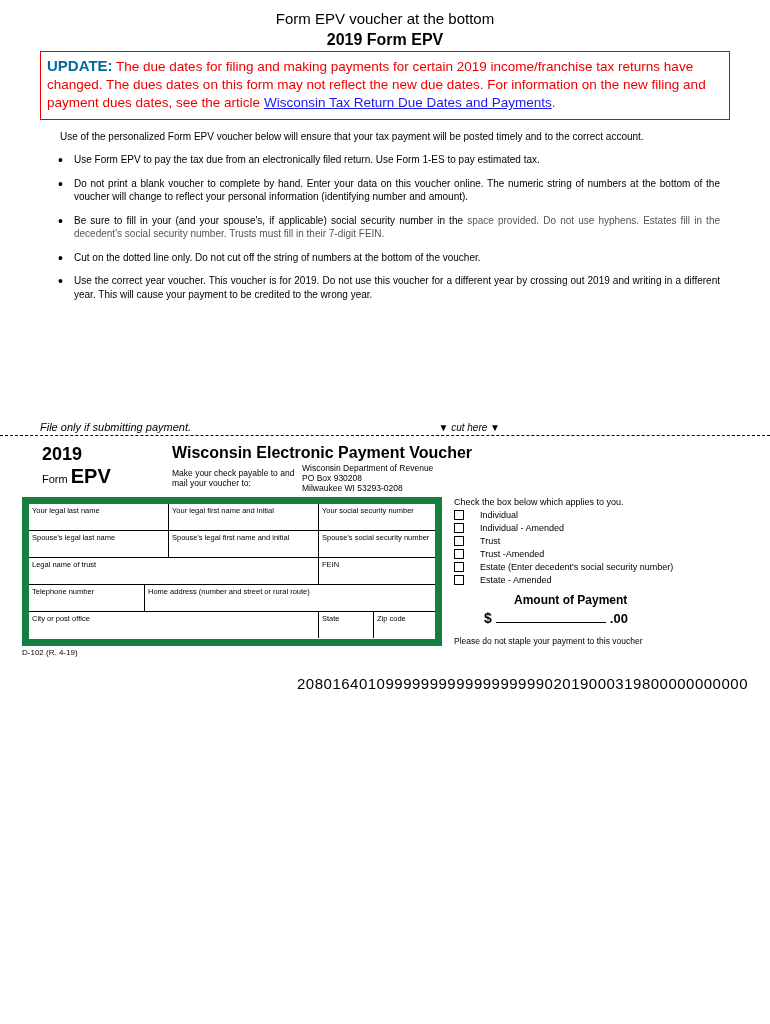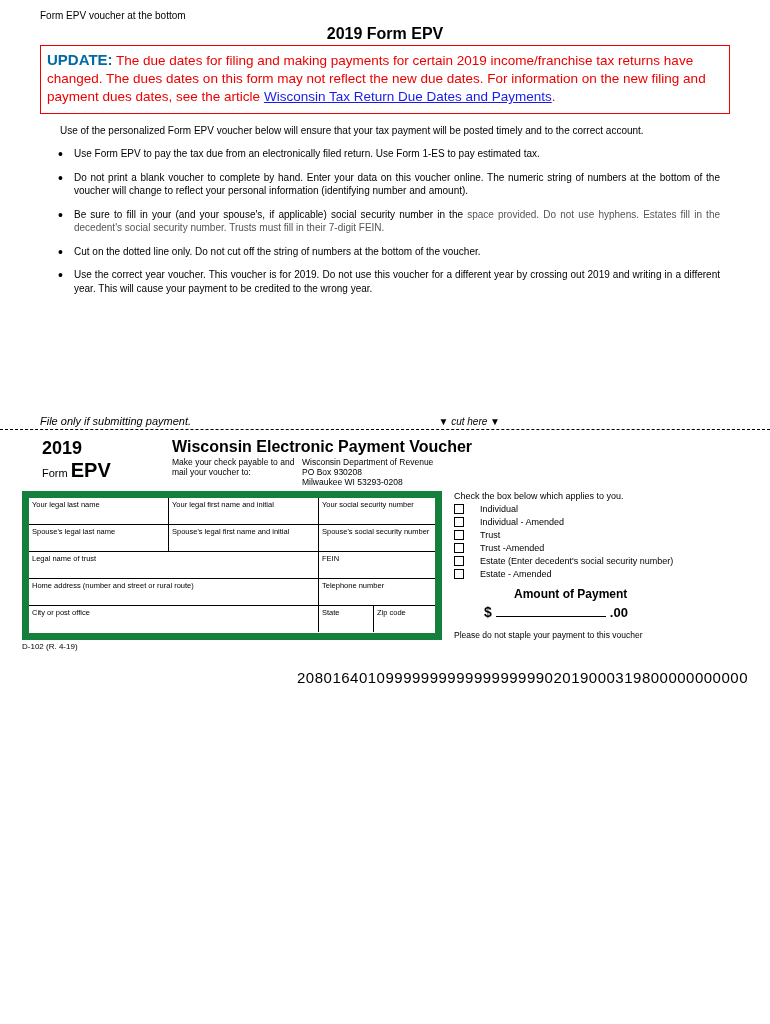--- a/index.html
+++ b/index.html
@@ -8,22 +8,22 @@
     background: #fff;
     width: 770px;
     height: 1024px;
     position: relative;
     color: #000;
   }
   .page {
     padding: 10px 40px 0 40px;
   }
   .top-caption {
-    text-align: left;
-    font-size: 10px;
+    text-align: center;
+    font-size: 15px;
     margin-bottom: 4px;
   }
   .form-title {
     text-align: center;
     font-size: 16px;
     font-weight: bold;
     margin-bottom: 2px;
   }
   .update-box {
     border: 1.5px solid #e00;
@@ -106,20 +106,21 @@
   .voucher-main-title {
     font-size: 16px;
     font-weight: bold;
     padding-left: 20px;
     margin-bottom: 2px;
   }
   .payable-row {
     display: flex;
     font-size: 8.5px;
     padding-left: 20px;
+    align-items: center;
   }
   .payable-label { width: 130px; line-height: 1.15; }
   .payable-addr { line-height: 1.15; }
   .voucher-body {
     display: flex;
     gap: 0;
   }
   .voucher-grid {
     flex: 0 0 420px;
     border: 7px solid #15803d;
@@ -266,22 +267,22 @@
       <div class="grid-row">
         <div class="grid-cell c-name">Spouse's legal last name</div>
         <div class="grid-cell c-first">Spouse's legal first name and initial</div>
         <div class="grid-cell c-ssn">Spouse's social security number</div>
       </div>
       <div class="grid-row">
         <div class="grid-cell c-full2">Legal name of trust</div>
         <div class="grid-cell c-fein">FEIN</div>
       </div>
       <div class="grid-row">
+        <div class="grid-cell c-tel">Telephone number</div>
         <div class="grid-cell c-addr">Home address (number and street or rural route)</div>
-        <div class="grid-cell c-tel">Telephone number</div>
       </div>
       <div class="grid-row">
         <div class="grid-cell c-city">City or post office</div>
         <div class="grid-cell c-state">State</div>
         <div class="grid-cell c-zip">Zip code</div>
       </div>
     </div>
 
     <div class="voucher-right">
       <div class="check-title">Check the box below which applies to you.</div>

